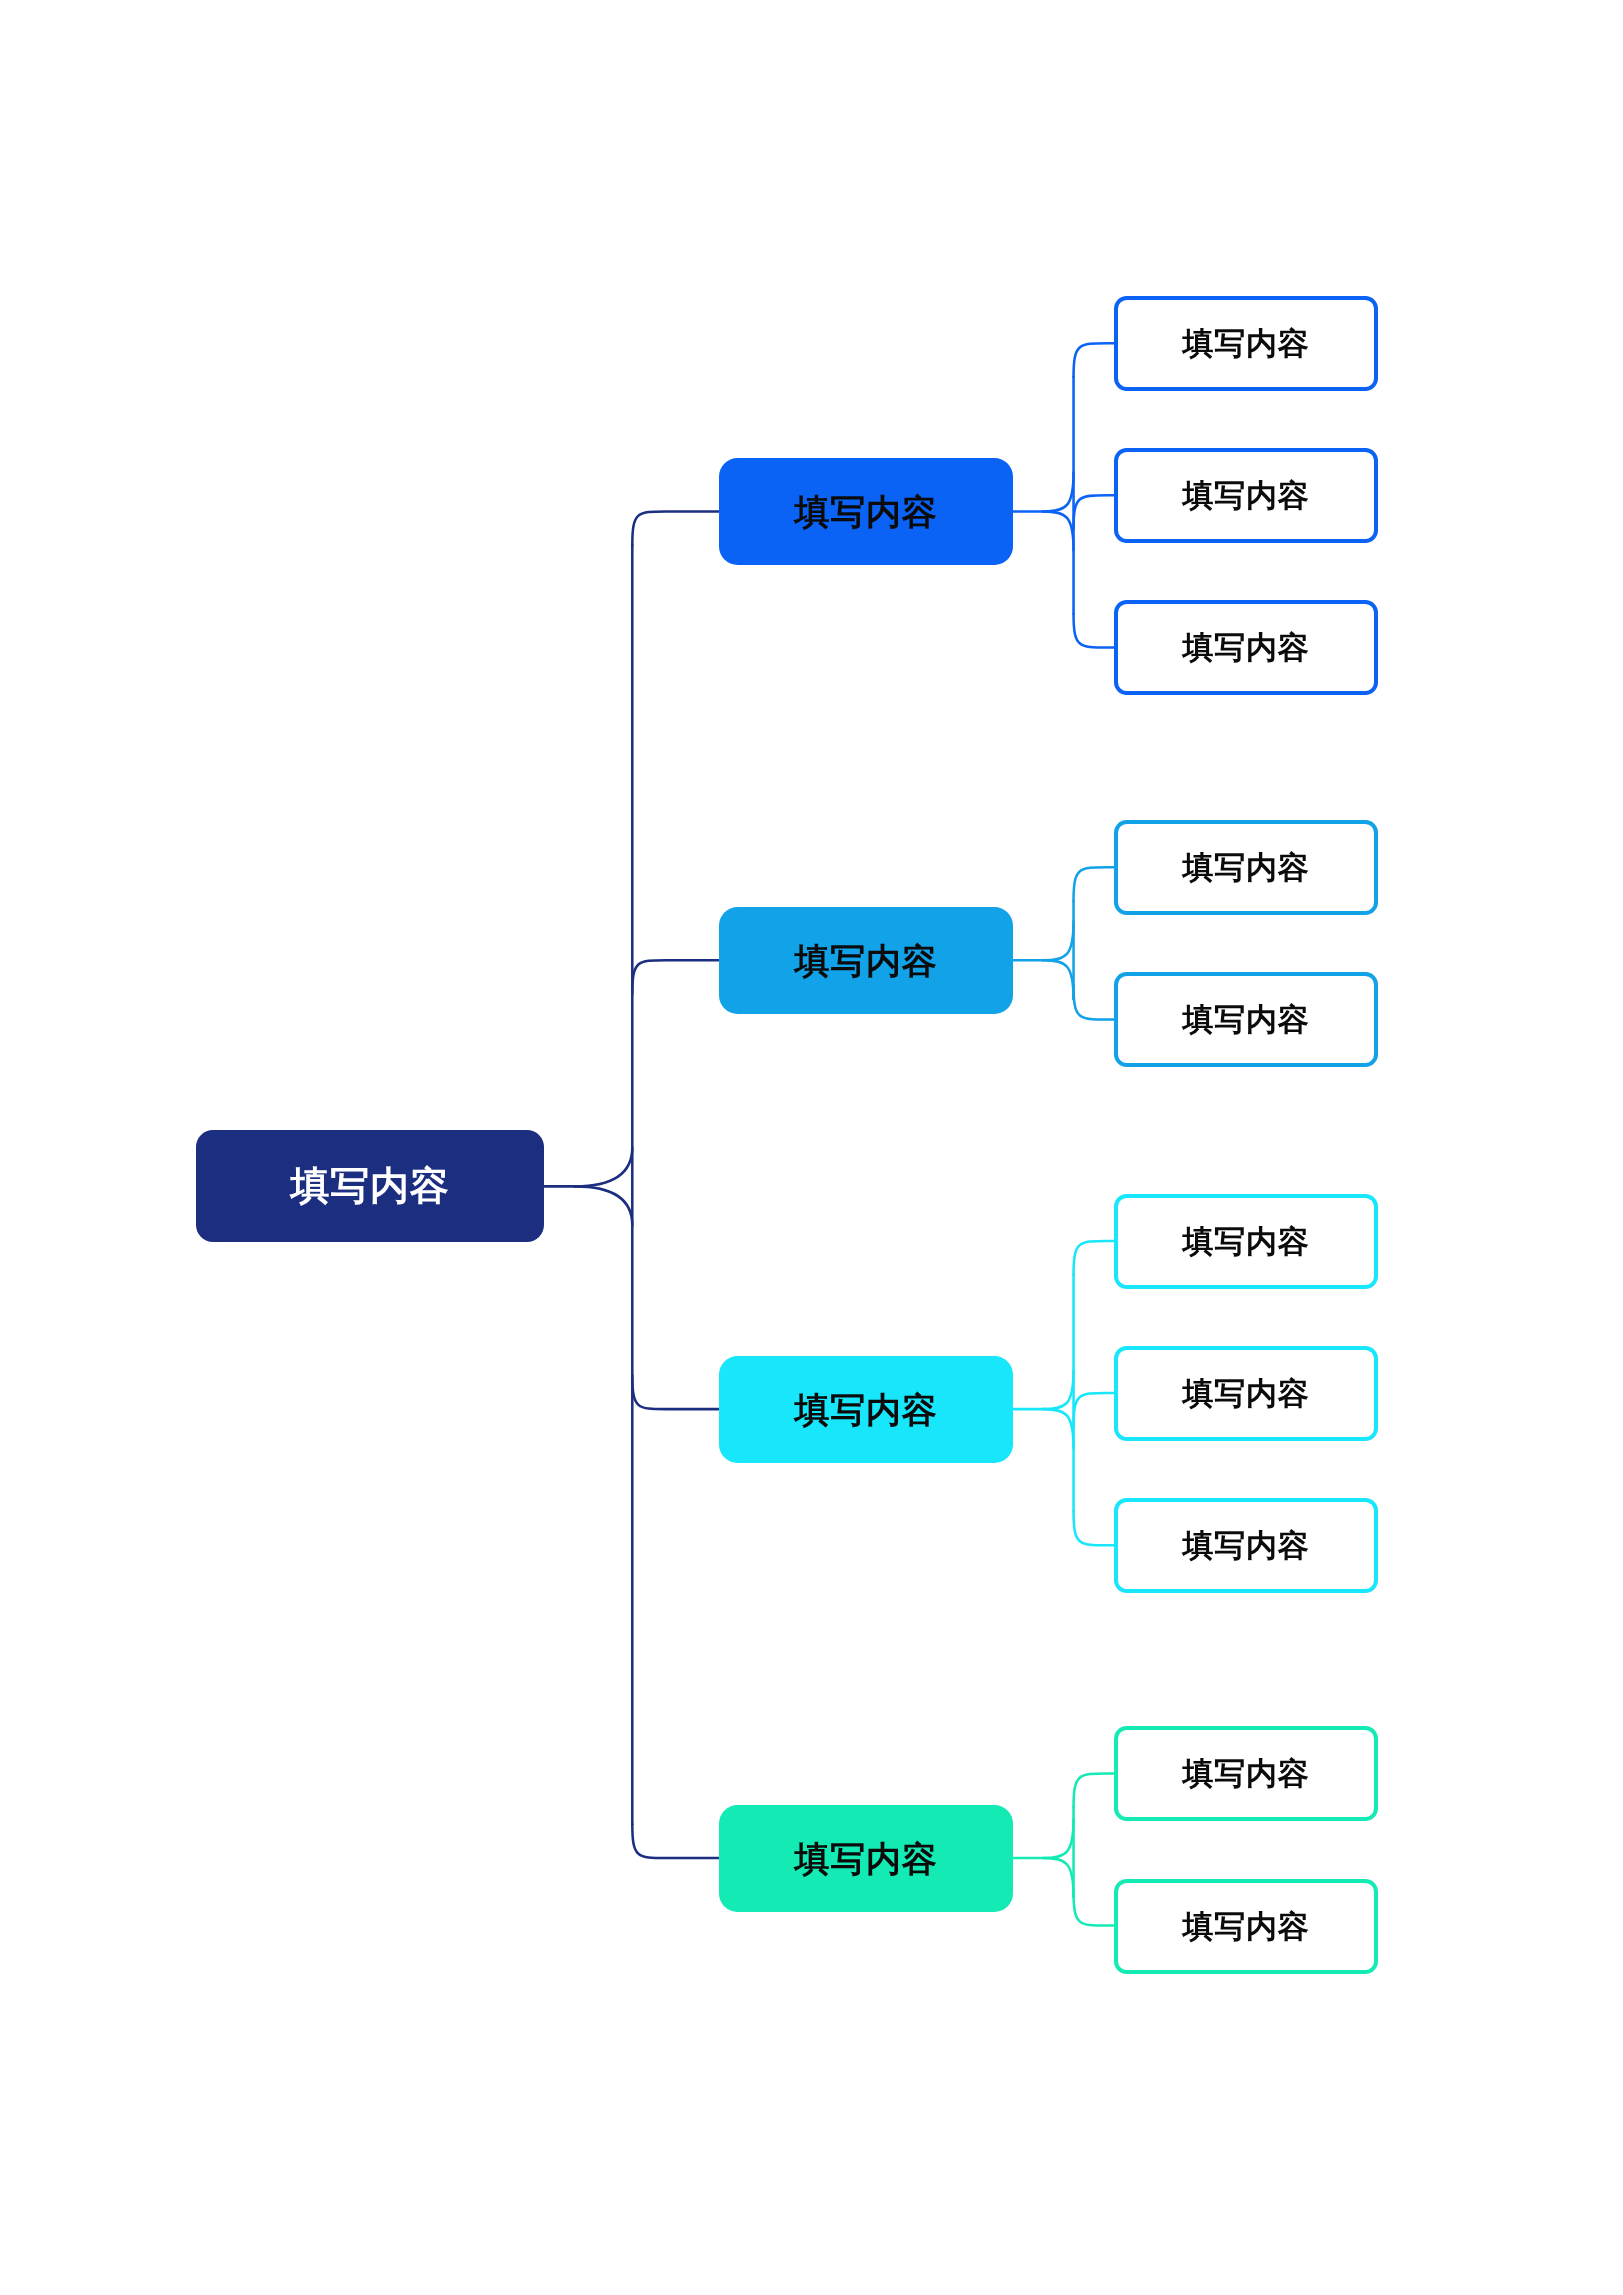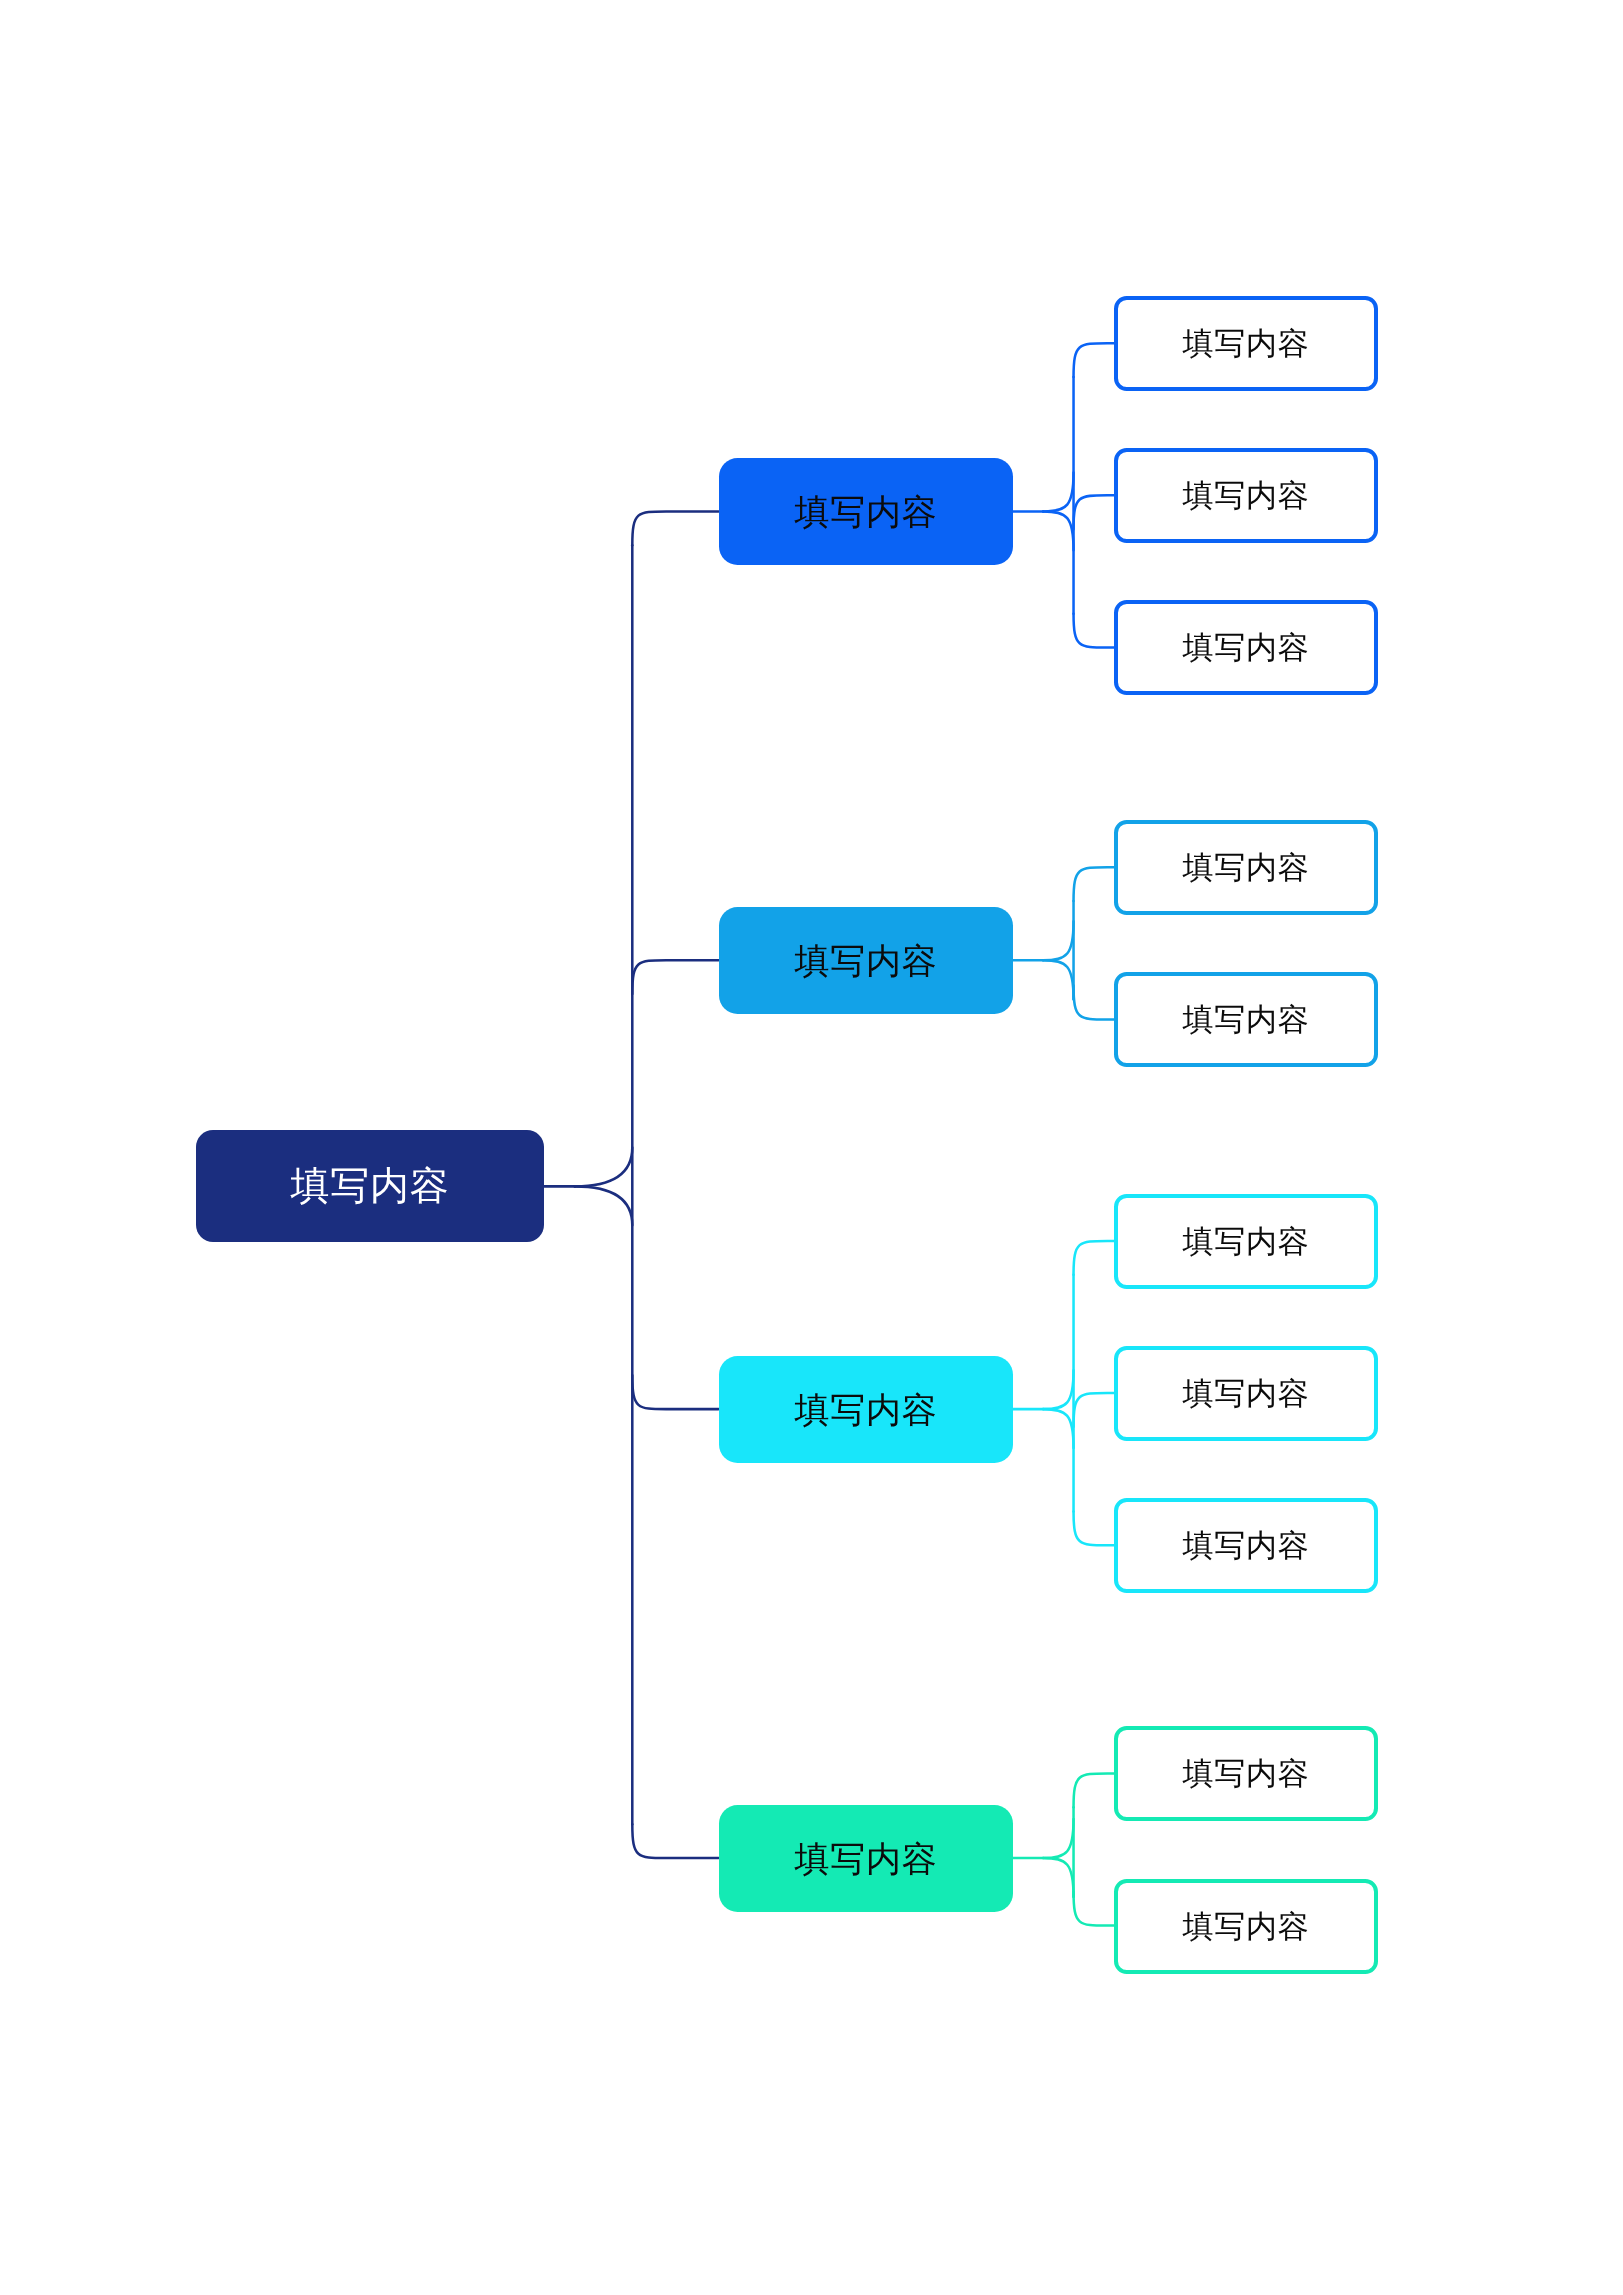--- a/index.html
+++ b/index.html
@@ -29,20 +29,21 @@
   .node {
     position: absolute;
     box-sizing: border-box;
     display: flex;
     align-items: center;
     justify-content: center;
     text-align: left;
     line-height: 1.2;
     letter-spacing: 0.8px;
     white-space: nowrap;
+    font-weight: bold;
   }
   .node-root {
     border-radius: 17px;
     color: #ffffff;
     font-size: 39px;
   }
   .node-branch {
     border-radius: 18.6px;
     color: #0b0b0b;
     font-size: 35px;

